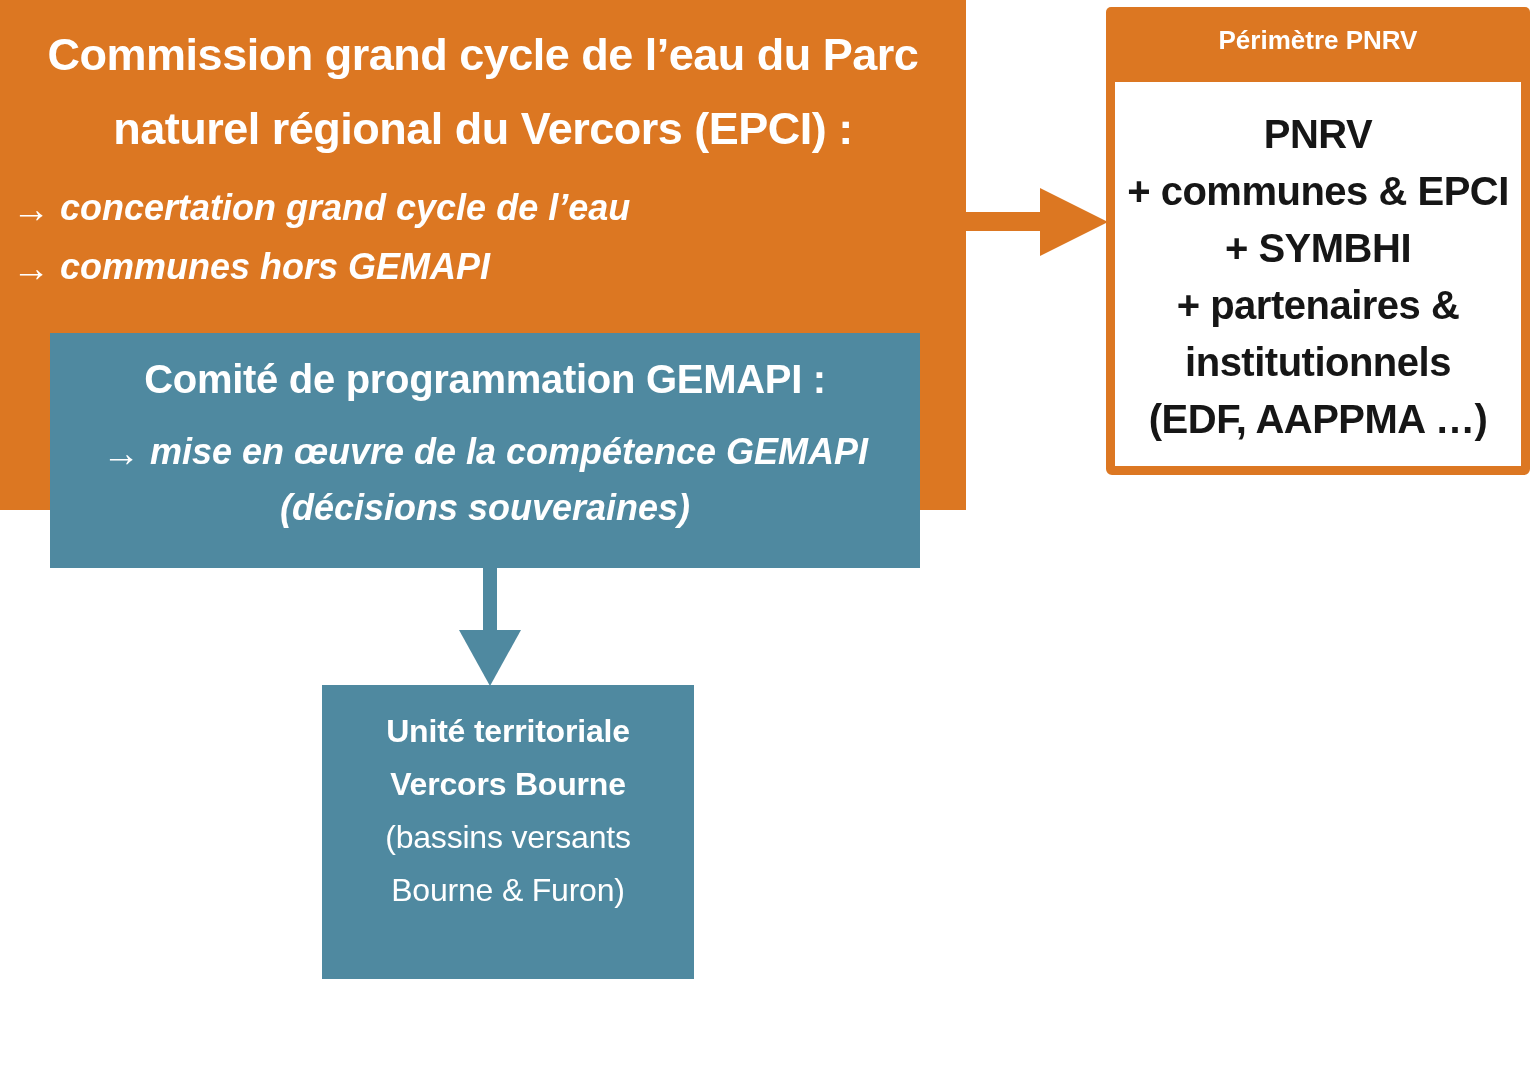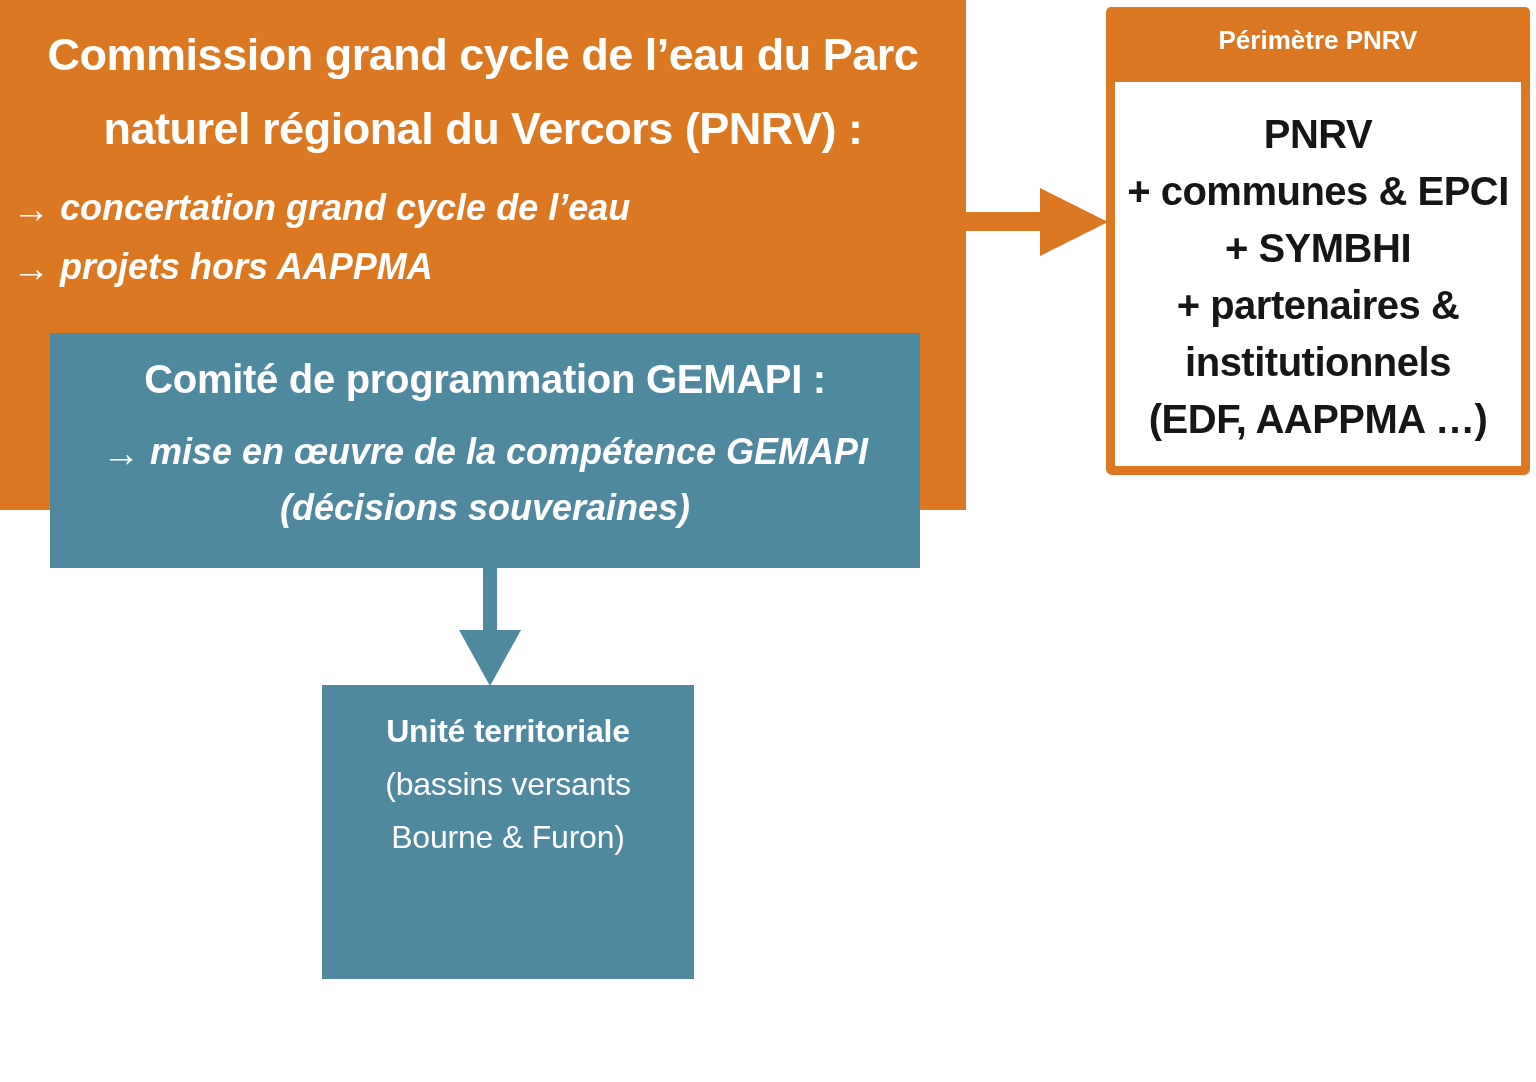--- a/index.html
+++ b/index.html
@@ -247,26 +247,26 @@
 </style>
 </head>
 <body>
 
 <div id="canvas">
 
   <div class="orange-panel">
 
     <div class="main-title">
       <span class="t-line">Commission grand cycle de l’eau du Parc</span>
-      <span class="t-line">naturel régional du Vercors (PNRV) :</span>
+      <span class="t-line">naturel régional du Vercors (EPCI) :</span>
     </div>
 
     <div class="main-bullets">
       <span class="b-line"><span class="arrow-glyph">→</span> <span>concertation grand cycle de l’eau</span></span>
-      <span class="b-line"><span class="arrow-glyph">→</span> <span>projets hors AAPPMA</span></span>
+      <span class="b-line"><span class="arrow-glyph">→</span> <span>communes hors GEMAPI</span></span>
     </div>
 
     <div class="blue-panel">
       <div class="blue-title">Comité de programmation GEMAPI :</div>
       <div class="blue-bullets">
         <span class="b-line"><span class="arrow-glyph">→</span> <span>mise en œuvre de la compétence GEMAPI</span></span>
         <span class="b-line"><span>(décisions souveraines)</span></span>
       </div>
     </div>
 
@@ -289,19 +289,20 @@
         <span class="p-line">(EDF, AAPPMA …)</span>
       </div>
     </div>
     <div class="perimeter-header">Périmètre PNRV</div>
   </div>
 
   <div class="unit-group">
     <div class="unit-header">
       <div class="unit-header-text">
         <span class="u-line u-bold">Unité territoriale</span>
+        <span class="u-line u-bold">Vercors Bourne</span>
         <span class="u-line">(bassins versants</span>
         <span class="u-line">Bourne &amp; Furon)</span>
       </div>
     </div>
   </div>
 
 </div>
 
 </body></html>

